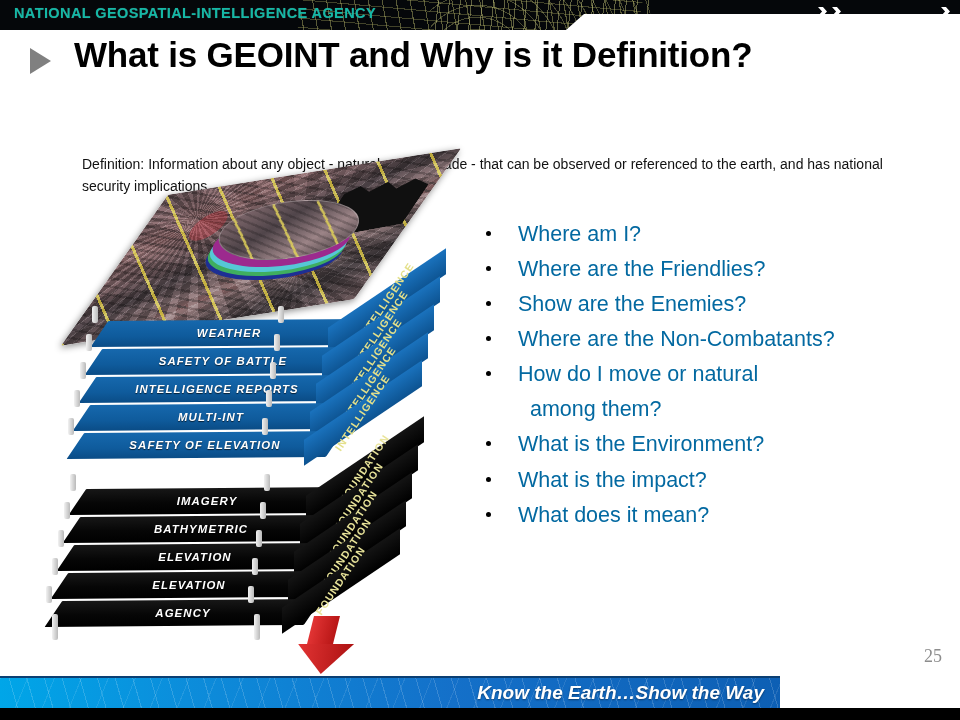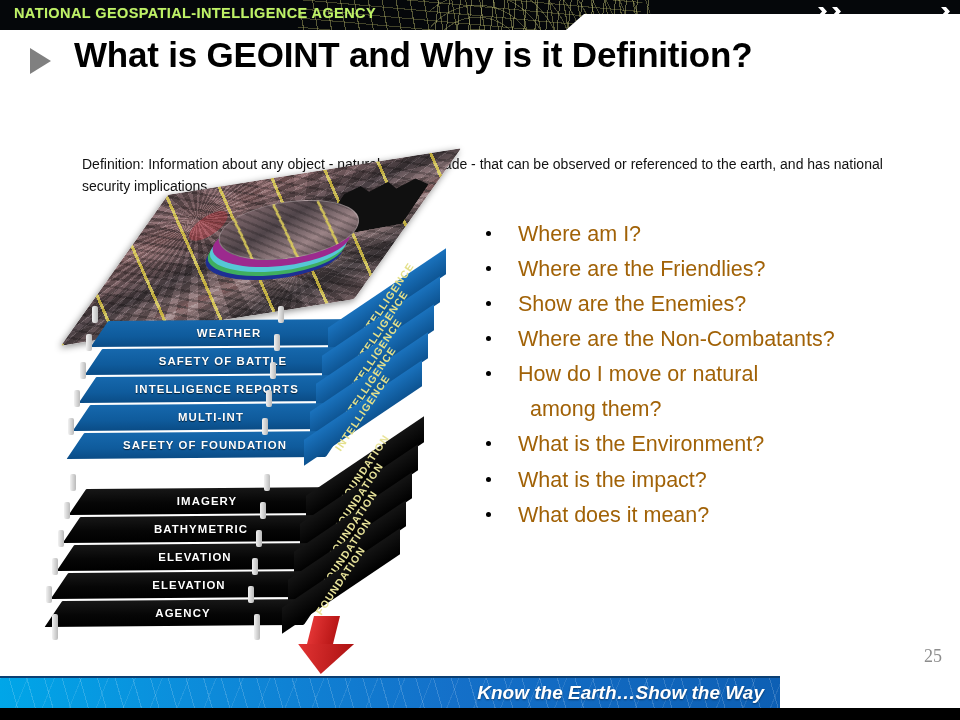--- a/index.html
+++ b/index.html
@@ -33,21 +33,21 @@
       repeating-linear-gradient(100deg, rgba(190,190,120,.5) 0 1px, rgba(0,0,0,0) 1px 11px),
       repeating-radial-gradient(circle at 20% 120%, rgba(175,175,105,.40) 0 1px, rgba(0,0,0,0) 1px 12px);
     transform:rotate(-4deg);
   }
   .header-wedge-shape{
     position:absolute;left:548px;top:14px;width:412px;height:16px;background:#ffffff;
     clip-path:polygon(18px 16px, 412px 16px, 412px 0px, 36px 0px);
   }
   .header-title{
     position:absolute;left:14px;top:5px;
-    color:#bef264;font-size:14.5px;font-weight:bold;letter-spacing:.4px;
+    color:#14b8a6;font-size:14.5px;font-weight:bold;letter-spacing:.4px;
     font-family:"Liberation Sans", sans-serif;white-space:nowrap;
     text-shadow:0 0 1px rgba(255,255,255,.25);
   }
   .chev{
     position:absolute;top:7px;width:9px;height:9px;background:#ffffff;
     clip-path:polygon(0 0, 55% 0, 100% 50%, 55% 100%, 0 100%, 45% 50%);
   }
   .chev.c1{left:818px;}
   .chev.c2{left:832px;}
   .chev.c3{left:941px;}
@@ -69,21 +69,21 @@
     position:absolute;left:82px;top:110px;width:820px;
     font-size:14px;color:#111;line-height:1.55;
     font-family:"Liberation Sans", sans-serif;
     margin-top:44px;
   }
 
   
   .bullets{position:absolute;left:484px;top:222px;width:470px;}
   .bullet-item{
     position:relative;padding-left:34px;margin-bottom:11px;
-    font-size:21.5px;color:#a16207;line-height:1.12;
+    font-size:21.5px;color:#0369a1;line-height:1.12;
     font-family:"Liberation Sans", sans-serif;white-space:nowrap;
   }
   .bullet-item .dot{
     position:absolute;left:2px;top:9px;width:5px;height:5px;border-radius:50%;background:#000;
   }
   .bullet-item.cont{padding-left:46px;}
 
   
   .stack{position:absolute;left:100px;top:172px;width:344px;height:470px;}
 
@@ -94,20 +94,21 @@
     transform:skewX(-34deg) skewY(-0.5deg);
     border-radius:1px;
   }
   .slab.blue{background:linear-gradient(180deg,#1668ad 0%,#0f5b9c 60%,#0a4c86 100%);}
   .slab.black{background:linear-gradient(180deg,#171717 0%,#060606 55%,#000 100%);}
   .slab-label{
     position:absolute;width:258px;height:26px;line-height:26px;text-align:center;
     color:#fff;font-size:11.4px;font-weight:bold;letter-spacing:1.1px;
     font-family:"Liberation Sans", sans-serif;
     text-shadow:0 1px 1px rgba(0,0,0,.65);
+    font-style:italic;
   }
   
   .spine{
     position:absolute;width:118px;height:26px;
     transform:skewY(-34deg);
   }
   .spine.blue{background:linear-gradient(180deg,#1a72bd 0%,#0d5391 100%);}
   .spine.black{background:linear-gradient(180deg,#141414 0%,#000 100%);}
   .spine-label{
     position:absolute;left:0;top:0;width:118px;height:26px;line-height:26px;
@@ -290,21 +291,21 @@
       <div class="slab-label">MULTI-INT</div>
       <div class="spine blue" style="left:228px;top:-32px;">
         <div class="spine-label" style="transform: skewY(34deg) rotate(-56deg); transform-origin: 50% 50%;">INTELLIGENCE</div>
       </div>
       <div class="pin" style="left:-8px;top:-14px;"></div>
       <div class="pin" style="left:184px;top:-14px;"></div>
     </div>
 
     <div class="lyr" style="left:-24px;top:260px;">
       <div class="slab blue"></div>
-      <div class="slab-label">SAFETY OF FOUNDATION</div>
+      <div class="slab-label">SAFETY OF ELEVATION</div>
       <div class="spine blue" style="left:228px;top:-32px;">
         <div class="spine-label" style="transform: skewY(34deg) rotate(-56deg); transform-origin: 50% 50%;">INTELLIGENCE</div>
       </div>
       <div class="pin" style="left:-8px;top:-14px;"></div>
       <div class="pin" style="left:186px;top:-14px;"></div>
     </div>
 
     <div class="red-arrow">
       <div class="shaft"></div>
       <div class="head"></div>

